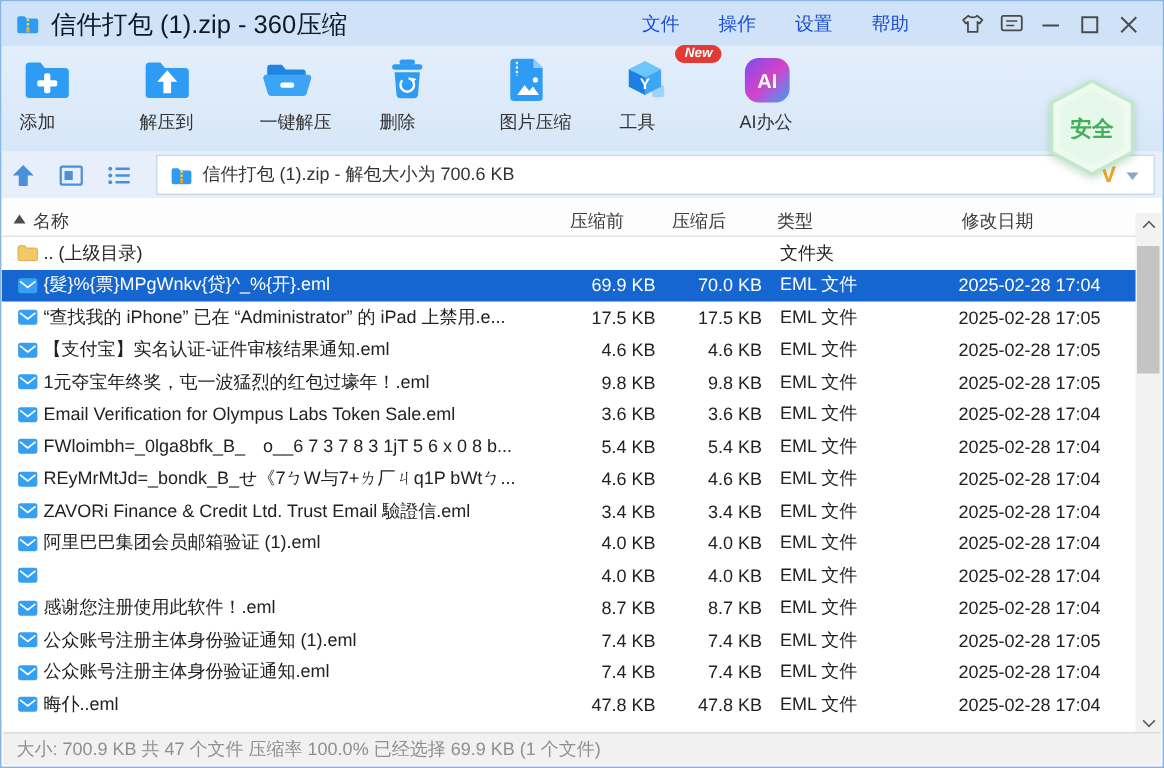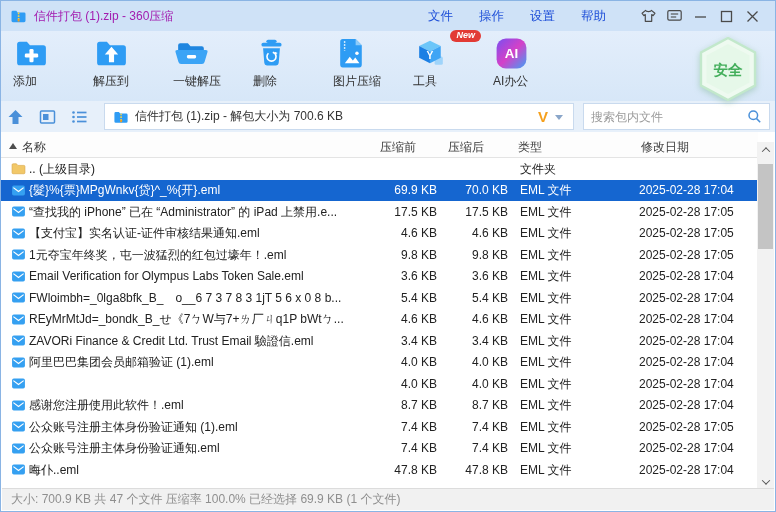--- a/index.html
+++ b/index.html
@@ -3,32 +3,32 @@
 <meta charset="utf-8">
 <style>
   * { margin:0; padding:0; box-sizing:border-box; }
   html,body { width:776px; height:512px; overflow:hidden; }
   body { font-family:"Liberation Sans","DejaVu Sans",sans-serif; font-size:12px; color:#333; }
   .window { width:776px; height:512px; border:1px solid #8ab4e4; background:#fff; position:relative; overflow:hidden; }
 
   
   .titlebar { height:30px; background:#cfe2f7; display:flex; align-items:center; padding:0 10px 0 9px; }
   .titlebar .app-ic { flex:0 0 auto; display:flex; }
-  .titlebar .title { margin-left:7px; color:#a21caf; font-size:12px; white-space:nowrap; }
+  .titlebar .title { margin-left:7px; color:#0f172a; font-size:17px; white-space:nowrap; }
   .titlebar .spacer { flex:1; }
   .menu-item { padding:0 13px; color:#1d4ed8; font-size:12.5px; cursor:default; }
   .tb-btns { display:flex; align-items:center; margin-left:16px; }
   .tb-btn { width:26px; height:24px; display:flex; align-items:center; justify-content:center; }
 
   
   .toolbar { height:70px; background:linear-gradient(#e3eefb,#d7e7f8); display:flex; padding-left:12px; position:relative; }
   .tool-btn { width:80px; display:flex; flex-direction:column; align-items:flex-start; padding-top:4px; position:relative; cursor:default; }
   .tool-btn .label { margin-top:1px; color:#333; font-size:12px; white-space:nowrap; }
   .badge-new { position:absolute; top:-1px; right:12px; background:#e23b35; color:#fff; font-size:9px; font-style:italic; font-weight:bold; padding:1px 6px 2px; border-radius:8px; line-height:1; }
-  .shield { position:absolute; right:18px; top:6px; filter:drop-shadow(0 2px 3px rgba(90,160,110,.35)); }
+  .shield { position:absolute; right:18px; top:22px; filter:drop-shadow(0 2px 3px rgba(90,160,110,.35)); }
 
   
   .addressbar { height:31px; background:#e7f0fa; display:flex; align-items:center; padding:0 5px;justify-content:space-between; }
   .nav-ic { margin-right:13px; display:flex; cursor:pointer; }
   .path-box { flex:1; height:27px; background:#fff; border:1px solid #c9daee; display:flex; align-items:center; padding:0 8px; margin-left:2px; }
   .path-text { margin-left:6px; flex:1; color:#333; white-space:nowrap; overflow:hidden; }
   .vip { color:#f5a01d; font-weight:bold; font-size:15px; margin-right:7px; }
   .caret { width:0; height:0; border:4px solid transparent; border-top:5px solid #8aa6c9; margin-top:5px; margin-right:2px; }
   .search-box { width:187px; height:27px; background:#fff; border:1px solid #c9daee; display:flex; align-items:center; margin-left:9px; padding:0 7px; }
   .search-box input { border:none; outline:none; flex:1; font:12px "Liberation Sans","DejaVu Sans",sans-serif; color:#333; background:transparent; min-width:0; }
@@ -223,29 +223,20 @@
         <svg width="16" height="16" viewBox="0 0 17 16">
             <path d="M1.5 4.2a1.4 1.4 0 0 1 1.4-1.4h3.4l1.3 1.6h6.5a1.4 1.4 0 0 1 1.4 1.4v7a1.4 1.4 0 0 1-1.4 1.4H2.9a1.4 1.4 0 0 1-1.4-1.4z" fill="#2f9cf4"></path>
             <line x1="8.6" y1="4.5" x2="8.6" y2="12.2" stroke="#ffd23e" stroke-width="1.6" stroke-dasharray="1.7 1.1"></line>
             <rect x="7.6" y="11" width="2" height="2.6" rx="0.5" fill="#f5a01d"></rect>
           </svg>
       </span>
       <span class="path-text">信件打包 (1).zip - 解包大小为 700.6 KB</span>
       <span class="vip">V</span>
       <span class="caret"></span>
     </div>
-    <div class="search-box">
-      <input type="text" placeholder="搜索包内文件" style="">
-      <span style="display:flex">
-        <svg width="15" height="15" viewBox="0 0 15 15">
-            <circle cx="6.3" cy="6.3" r="4.3" fill="none" stroke="#4a90d9" stroke-width="1.5"></circle>
-            <line x1="9.6" y1="9.6" x2="13.2" y2="13.2" stroke="#4a90d9" stroke-width="1.5"></line>
-          </svg>
-      </span>
-    </div>
   </div>
 
   <div class="list-header">
     <span class="h-sort"></span>
     <span class="h-name">名称</span>
     <span class="h-before">压缩前</span>
     <span class="h-after">压缩后</span>
     <span class="h-type">类型</span>
     <span class="h-date">修改日期</span>
   </div>

